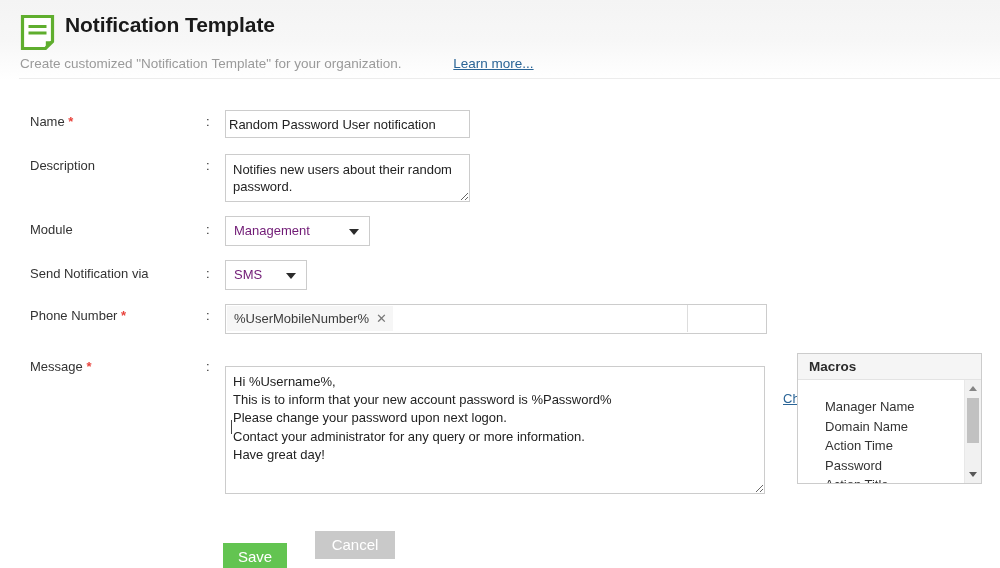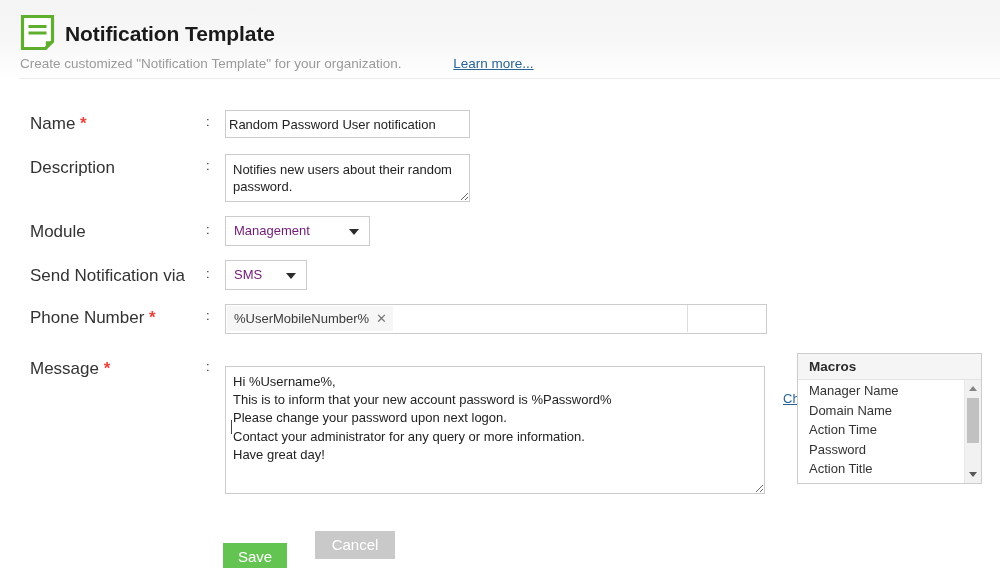--- a/index.html
+++ b/index.html
@@ -32,21 +32,21 @@
     top: 0;
     width: 1000px;
     height: 80px;
   }
 
   .title-row {
     position: absolute;
     left: 19px;
     top: 14px;
     display: flex;
-    align-items: center;
+    align-items: flex-start;
   }
 
   .doc-icon {
     width: 38px;
     height: 38px;
     flex: 0 0 auto;
     margin-right: 8px;
     display: block;
   }
 
@@ -92,21 +92,21 @@
   }
 
   .row {
     position: absolute;
     left: 0;
   }
 
   .lbl {
     position: absolute;
     left: 30px;
-    font-size: 17px;
+    font-size: 13px;
     color: #333333;
     white-space: nowrap;
   }
 
   .req {
     color: #e8433c;
     font-weight: bold;
   }
 
   .colon {
@@ -243,21 +243,21 @@
   .macros-body {
     position: relative;
     height: 103px;
     overflow: hidden;
   }
   .macros-list {
     position: absolute;
     left: 0; top: 1px;
     width: 160px;
     list-style: none;
-    margin: 0;
+    margin: 16px;
     padding: 0;
   }
   .macros-list li {
     font-size: 13px;
     color: #333333;
     line-height: 19.6px;
     padding-left: 11px;
     white-space: nowrap;
     cursor: pointer;
   }

